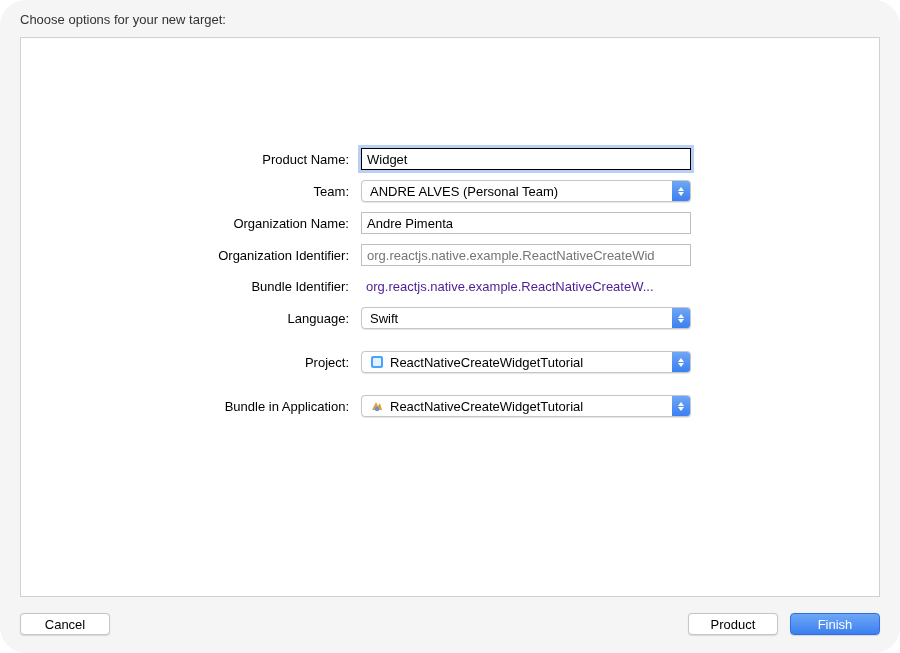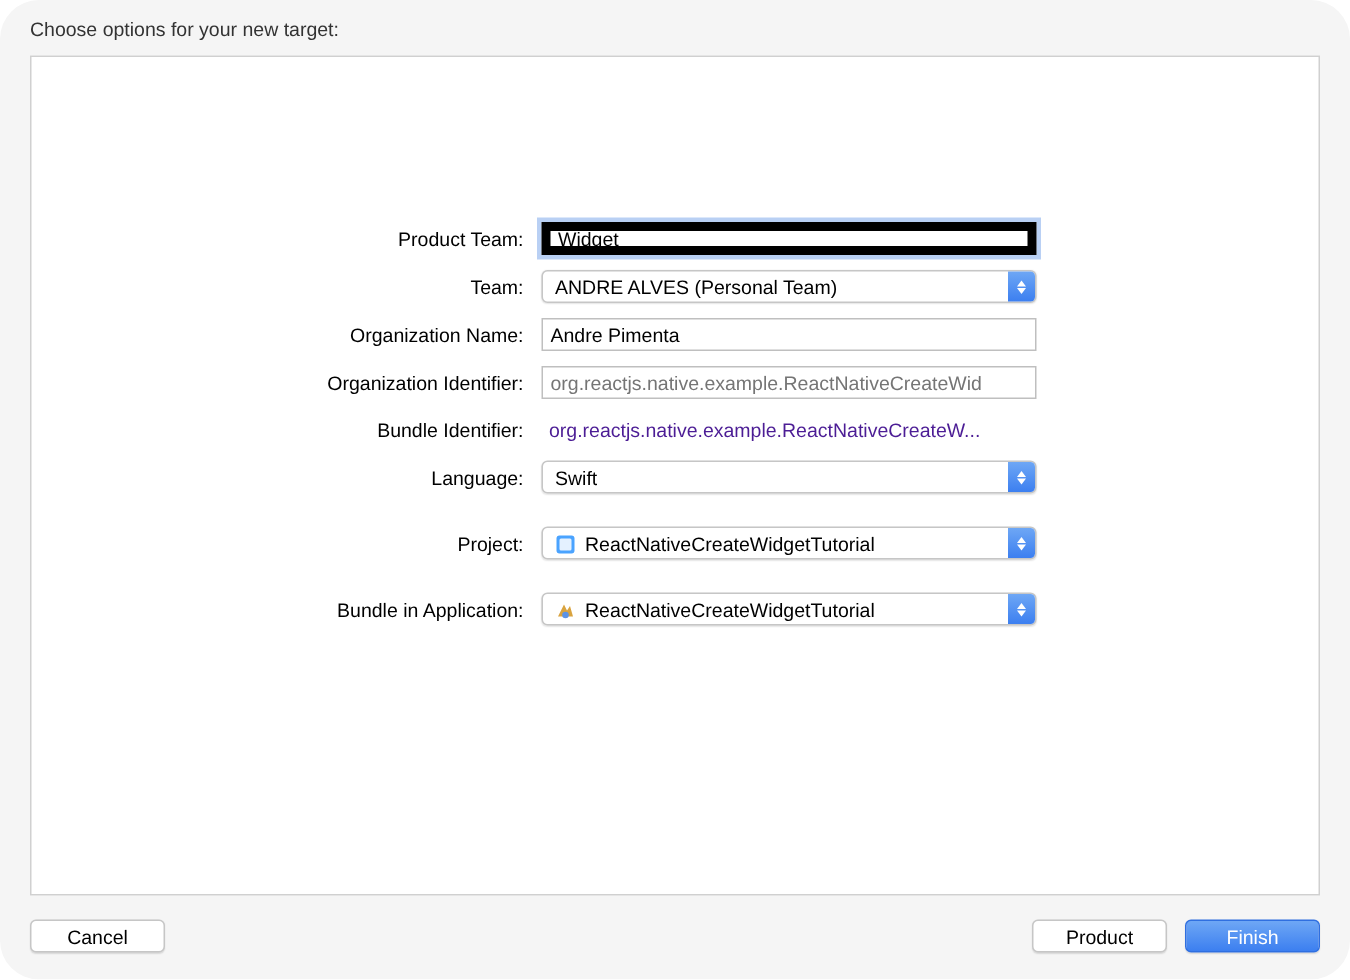--- a/index.html
+++ b/index.html
@@ -54,21 +54,21 @@
       width: 100%;
       height: 22px;
       padding: 2px 5px;
       font-size: 13px;
       border: 1px solid #bfbfbf;
       background: #fff;
       font-family: inherit;
       outline: none;
     }
     .text-input.focused {
-      border: 6px solid #000000;
+      border: 1px solid #000000;
       box-shadow: 0 0 0 3px rgba(100, 150, 230, 0.45);
     }
     .readonly-text {
       font-size: 13px;
       color: #4c1d95;
       padding: 3px 5px;
       white-space: nowrap;
       overflow: hidden;
       text-overflow: ellipsis;
       width: 330px;
@@ -86,21 +86,21 @@
       background: #fff;
       display: flex;
       align-items: center;
       padding-left: 8px;
       font-size: 13px;
       cursor: default;
       box-shadow: 0 0.5px 1px rgba(0,0,0,0.1);
     }
     .popup .popup-content {
       display: flex;
-      align-items: flex-end;
+      align-items: center;
       gap: 6px;
       flex: 1;
       overflow: hidden;
     }
     .popup .popup-label {
       white-space: nowrap;
       overflow: hidden;
       text-overflow: ellipsis;
     }
     .popup .chevrons {
@@ -170,21 +170,21 @@
 
 <div class="dialog">
 
   <div class="header">
     <span>Choose options for your new target:</span>
   </div>
 
   <div class="content-panel">
     <div class="form">
 
-      <div class="label">Product Team:</div>
+      <div class="label">Product Name:</div>
       <div class="field-wrap">
         <input type="text" class="text-input focused" value="Widget" style="">
       </div>
 
       <div class="label">Team:</div>
       <div class="popup">
         <div class="popup-content">
           <span class="popup-label">ANDRE ALVES (Personal Team)</span>
         </div>
         <div class="chevrons"></div>

